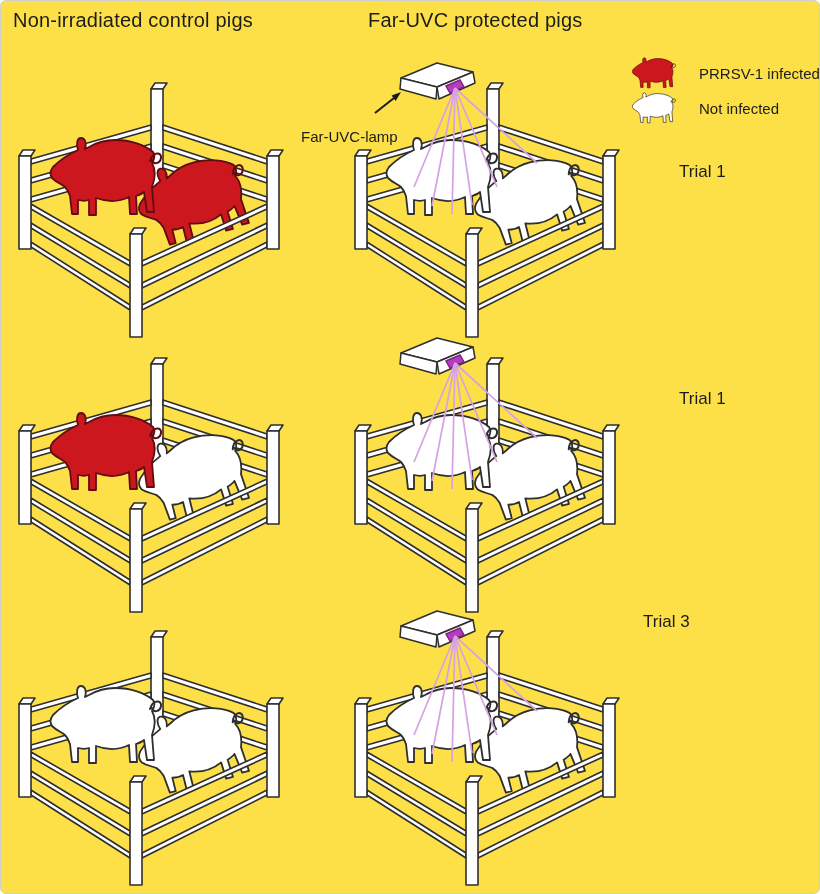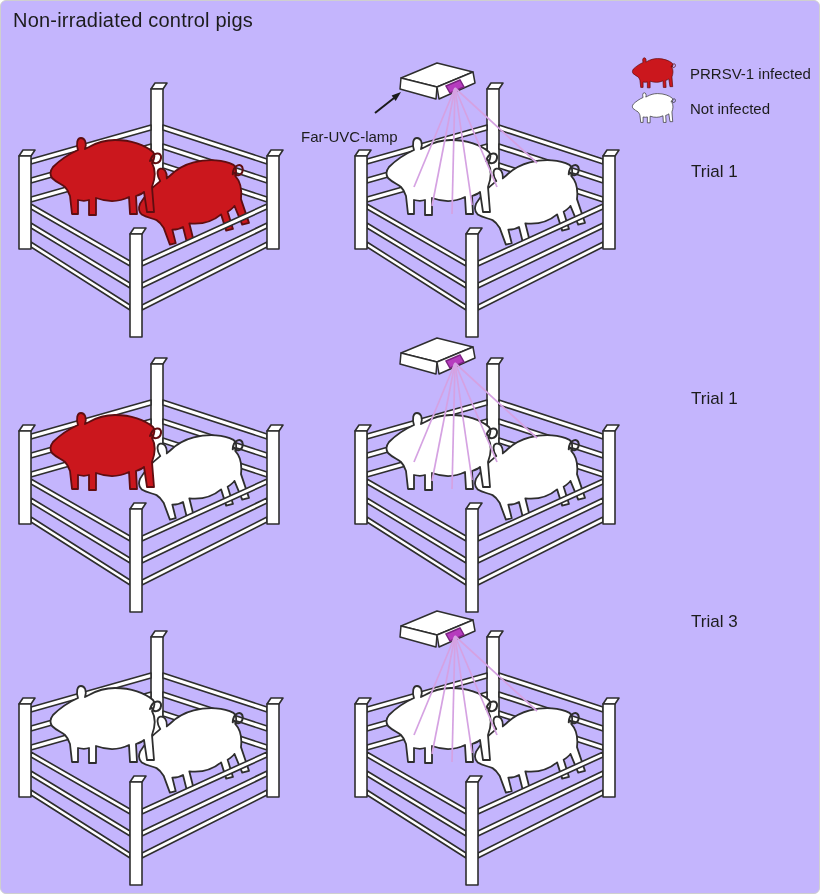--- a/index.html
+++ b/index.html
@@ -1,34 +1,35 @@
 <!DOCTYPE html>
 <html><head>
 <meta charset="utf-8">
 <style>
   html,body{margin:0;padding:0;background:#ffffff;}
   #stage{
     position:relative;width:820px;height:894px;box-sizing:border-box;
-    background:#c4b5fd;border:1px solid #cfcfcf;border-radius:6px;overflow:hidden;
+    background:#fde047;border:1px solid #cfcfcf;border-radius:6px;overflow:hidden;
     font-family:"Liberation Sans",sans-serif;color:#1c1c1c;
   }
   .title{position:absolute;font-size:20px;letter-spacing:.2px;white-space:nowrap;}
-  .trial-label{position:absolute;font-size:17px;white-space:nowrap;margin-left:12px;}
-  .legend-row{position:absolute;display:flex;align-items:center;gap:13px;font-size:15px;font-weight:500;white-space:nowrap;}
+  .trial-label{position:absolute;font-size:17px;white-space:nowrap;}
+  .legend-row{position:absolute;display:flex;align-items:center;gap:22px;font-size:15px;font-weight:500;white-space:nowrap;}
   .legend-row .icon{width:46px;height:34px;display:inline-block;flex:0 0 auto;}
   .lamp-label{position:absolute;font-size:15px;white-space:nowrap;margin-top:23px;}
   .cell{position:absolute;width:300px;height:314px;}
   .cell svg{display:block;width:100%;height:100%;}
 </style>
 </head>
 <body>
 
 <div id="stage">
 
   <div class="title" style="left:12px;top:8px;">Non-irradiated control pigs</div>
+  <div class="title" style="left:367px;top:8px;">Far-UVC protected pigs</div>
 
   <div>
     <div class="legend-row" style="left:630px;top:55px;">
       <span class="icon"><svg viewBox="-2 -2 118 84" xmlns="http://www.w3.org/2000/svg" width="46" height="34">
             <g transform="translate(0,0)">
               <path d="M4,30 C1,34 1,38 3,41 C7,45 12,47 16,50 C19,53 20,56 21,59 L23,77 L29,77 L29,63 C33,64 37,64 40,63 L40,78 L47,78 L47,61 C58,65 70,65 80,60 L81,77 L88,77 L87,59 C90,58 93,57 95,55 L98,75 L105,75 L103,50 C106,42 107,33 103,26 C106,22 106,17 104,15 C96,8 82,3 66,3 C56,3 47,6 40,10 L36,12 C38,6 36,1 32,1 C28,1 27,7 29,13 C20,17 11,23 4,30 Z" fill="#cb171d" stroke="#5f0d10" stroke-width="1.8" stroke-linejoin="round"></path>
               <path d="M101,24 C104,14 113,15 112,21 C111,27 104,28 103,23" fill="none" stroke="#5f0d10" stroke-width="2" stroke-linecap="round"></path>
             </g>
           </svg></span>
       <span>PRRSV-1 infected</span>
@@ -41,21 +42,21 @@
             </g>
           </svg></span>
       <span>Not infected</span>
     </div>
   </div>
 
   <div class="lamp-label" style="left:300px;top:104px;">Far-UVC-lamp</div>
 
   <div class="trial-label" style="left:678px;top:161px;">Trial 1</div>
   <div class="trial-label" style="left:678px;top:388px;">Trial 1</div>
-  <div class="trial-label" style="left:678px;top:611px;">Trial 3</div>
+  <div class="trial-label" style="left:642px;top:611px;">Trial 3</div>
 
   <div id="pens">
       <div class="cell" style="left: 2px; top: 58px;">
         <svg viewBox="0 0 300 314" xmlns="http://www.w3.org/2000/svg">
           <g transform="translate(6,28)">
             <g>
               <polygon points="142,2 146,-4 158,-4 154,2" fill="#ffffff" stroke="#2e2e2e" stroke-width="1.6" stroke-linejoin="round"></polygon>
               <rect x="142" y="2" width="12" height="122" fill="#ffffff" stroke="#2e2e2e" stroke-width="1.6" stroke-linejoin="round"></rect>
               <polygon points="22,72 142,38 142,43 22,77" fill="#ffffff" stroke="#2e2e2e" stroke-width="1.6" stroke-linejoin="round"></polygon>
               <polygon points="22,91 142,57 142,62 22,96" fill="#ffffff" stroke="#2e2e2e" stroke-width="1.6" stroke-linejoin="round"></polygon>

